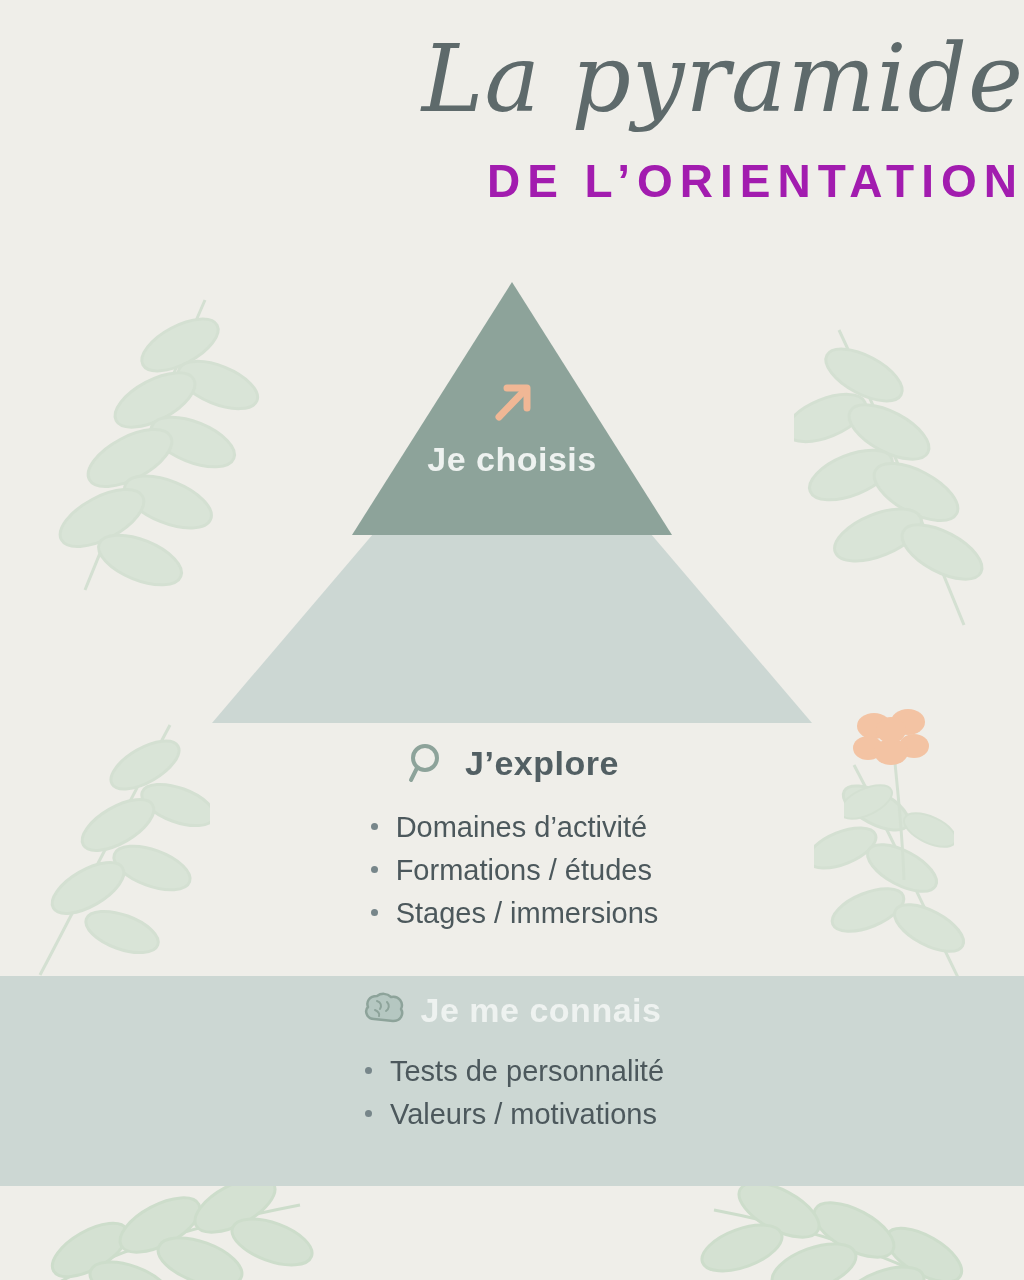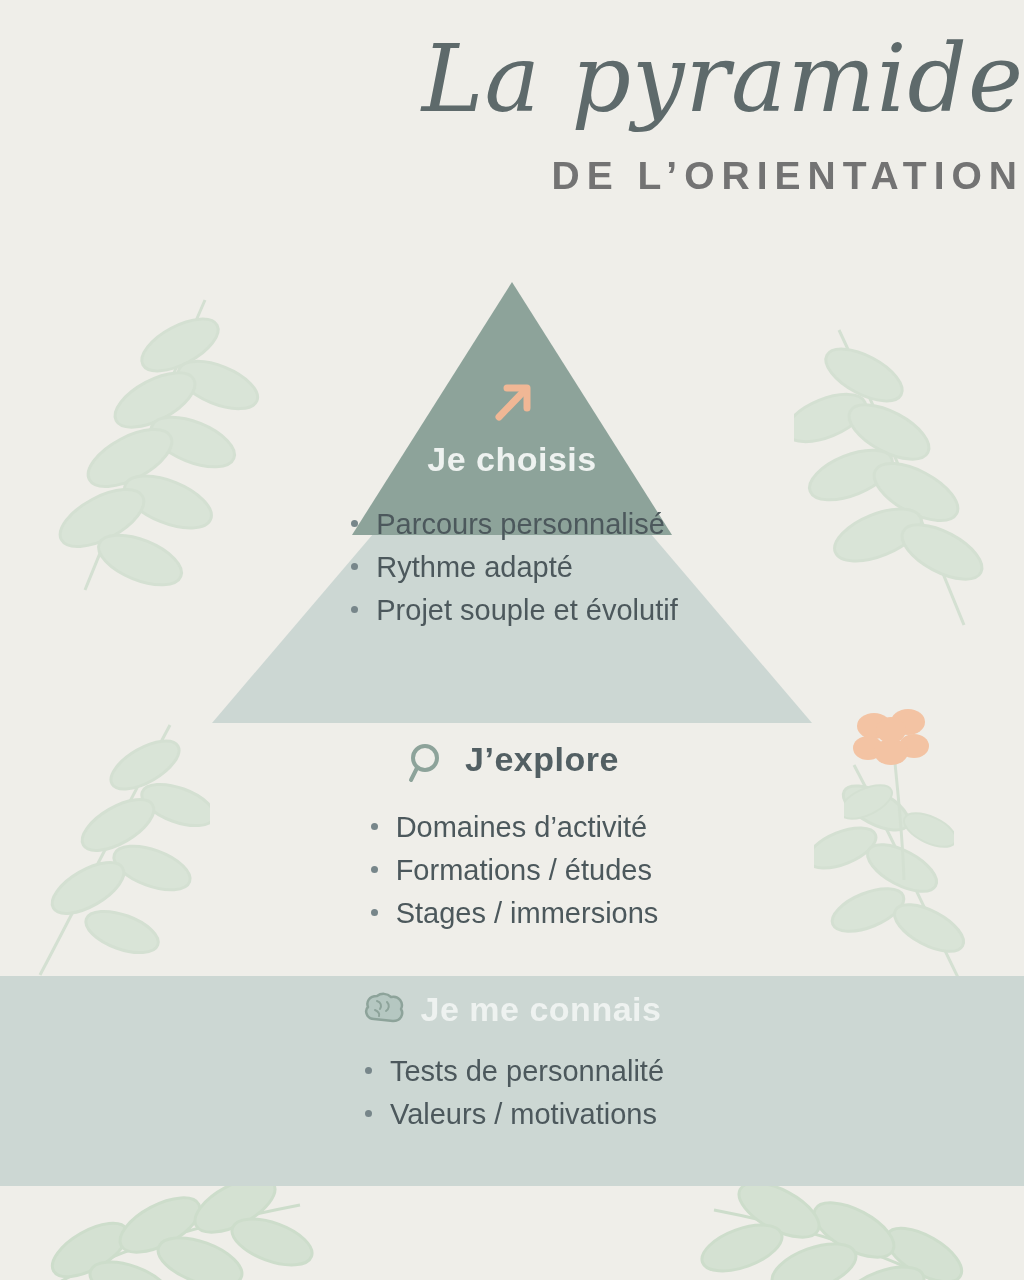--- a/index.html
+++ b/index.html
@@ -44,24 +44,24 @@
     font-style: italic;
     font-size: 93px;
     font-weight: 400;
     color: #5e6a6b;
     letter-spacing: 1px;
     line-height: 1.2;
   }
   .sub-title {
     margin-top: 18px;
     font-family: "Liberation Sans", sans-serif;
-    font-size: 39px;
+    font-size: 46px;
     font-weight: 700;
     letter-spacing: 7px;
-    color: #737373;
+    color: #a21caf;
   }
 
   
   .pyramid {
     position: absolute;
     top: 282px;
     left: 0;
     width: 100%;
     height: 450px;
   }
@@ -96,20 +96,21 @@
 
   
   .level {
     position: absolute;
     left: 0;
     width: 100%;
     text-align: center;
   }
   .level-head {
     display: flex;
+    align-items: center;
     justify-content: center;
     gap: 14px;
   }
   .level-title {
     font-family: "Liberation Sans", sans-serif;
     font-weight: 700;
     font-size: 34px;
     letter-spacing: 0.5px;
   }
   .level-1 .level-title { color: #eef2f0; }
@@ -267,25 +268,20 @@
     <svg class="icon-arrow" width="54" height="54" viewBox="0 0 54 54" fill="none">
       <path d="M14 42 L40 15" stroke="#f0b795" stroke-width="7" stroke-linecap="round"></path>
       <path d="M22 13 L42 13 L42 33" stroke="#f0b795" stroke-width="7" stroke-linecap="round" stroke-linejoin="round" fill="none"></path>
     </svg>
   </div>
 
   <div class="level level-1">
     <div class="level-head">
       <span class="level-title">Je choisis</span>
     </div>
-    <ul class="bullets">
-      <li>Parcours personnalisé</li>
-      <li>Rythme adapté</li>
-      <li>Projet souple et évolutif</li>
-    </ul>
   </div>
 
   <div class="level level-2">
     <div class="level-head">
       <svg class="icon-search" width="46" height="46" viewBox="0 0 46 46" fill="none">
         <circle cx="20" cy="18" r="12" stroke="#8da39a" stroke-width="4" fill="none"></circle>
         <path d="M12 28 L6 40" stroke="#8da39a" stroke-width="4" stroke-linecap="round"></path>
       </svg>
       <span class="level-title">J’explore</span>
     </div>

